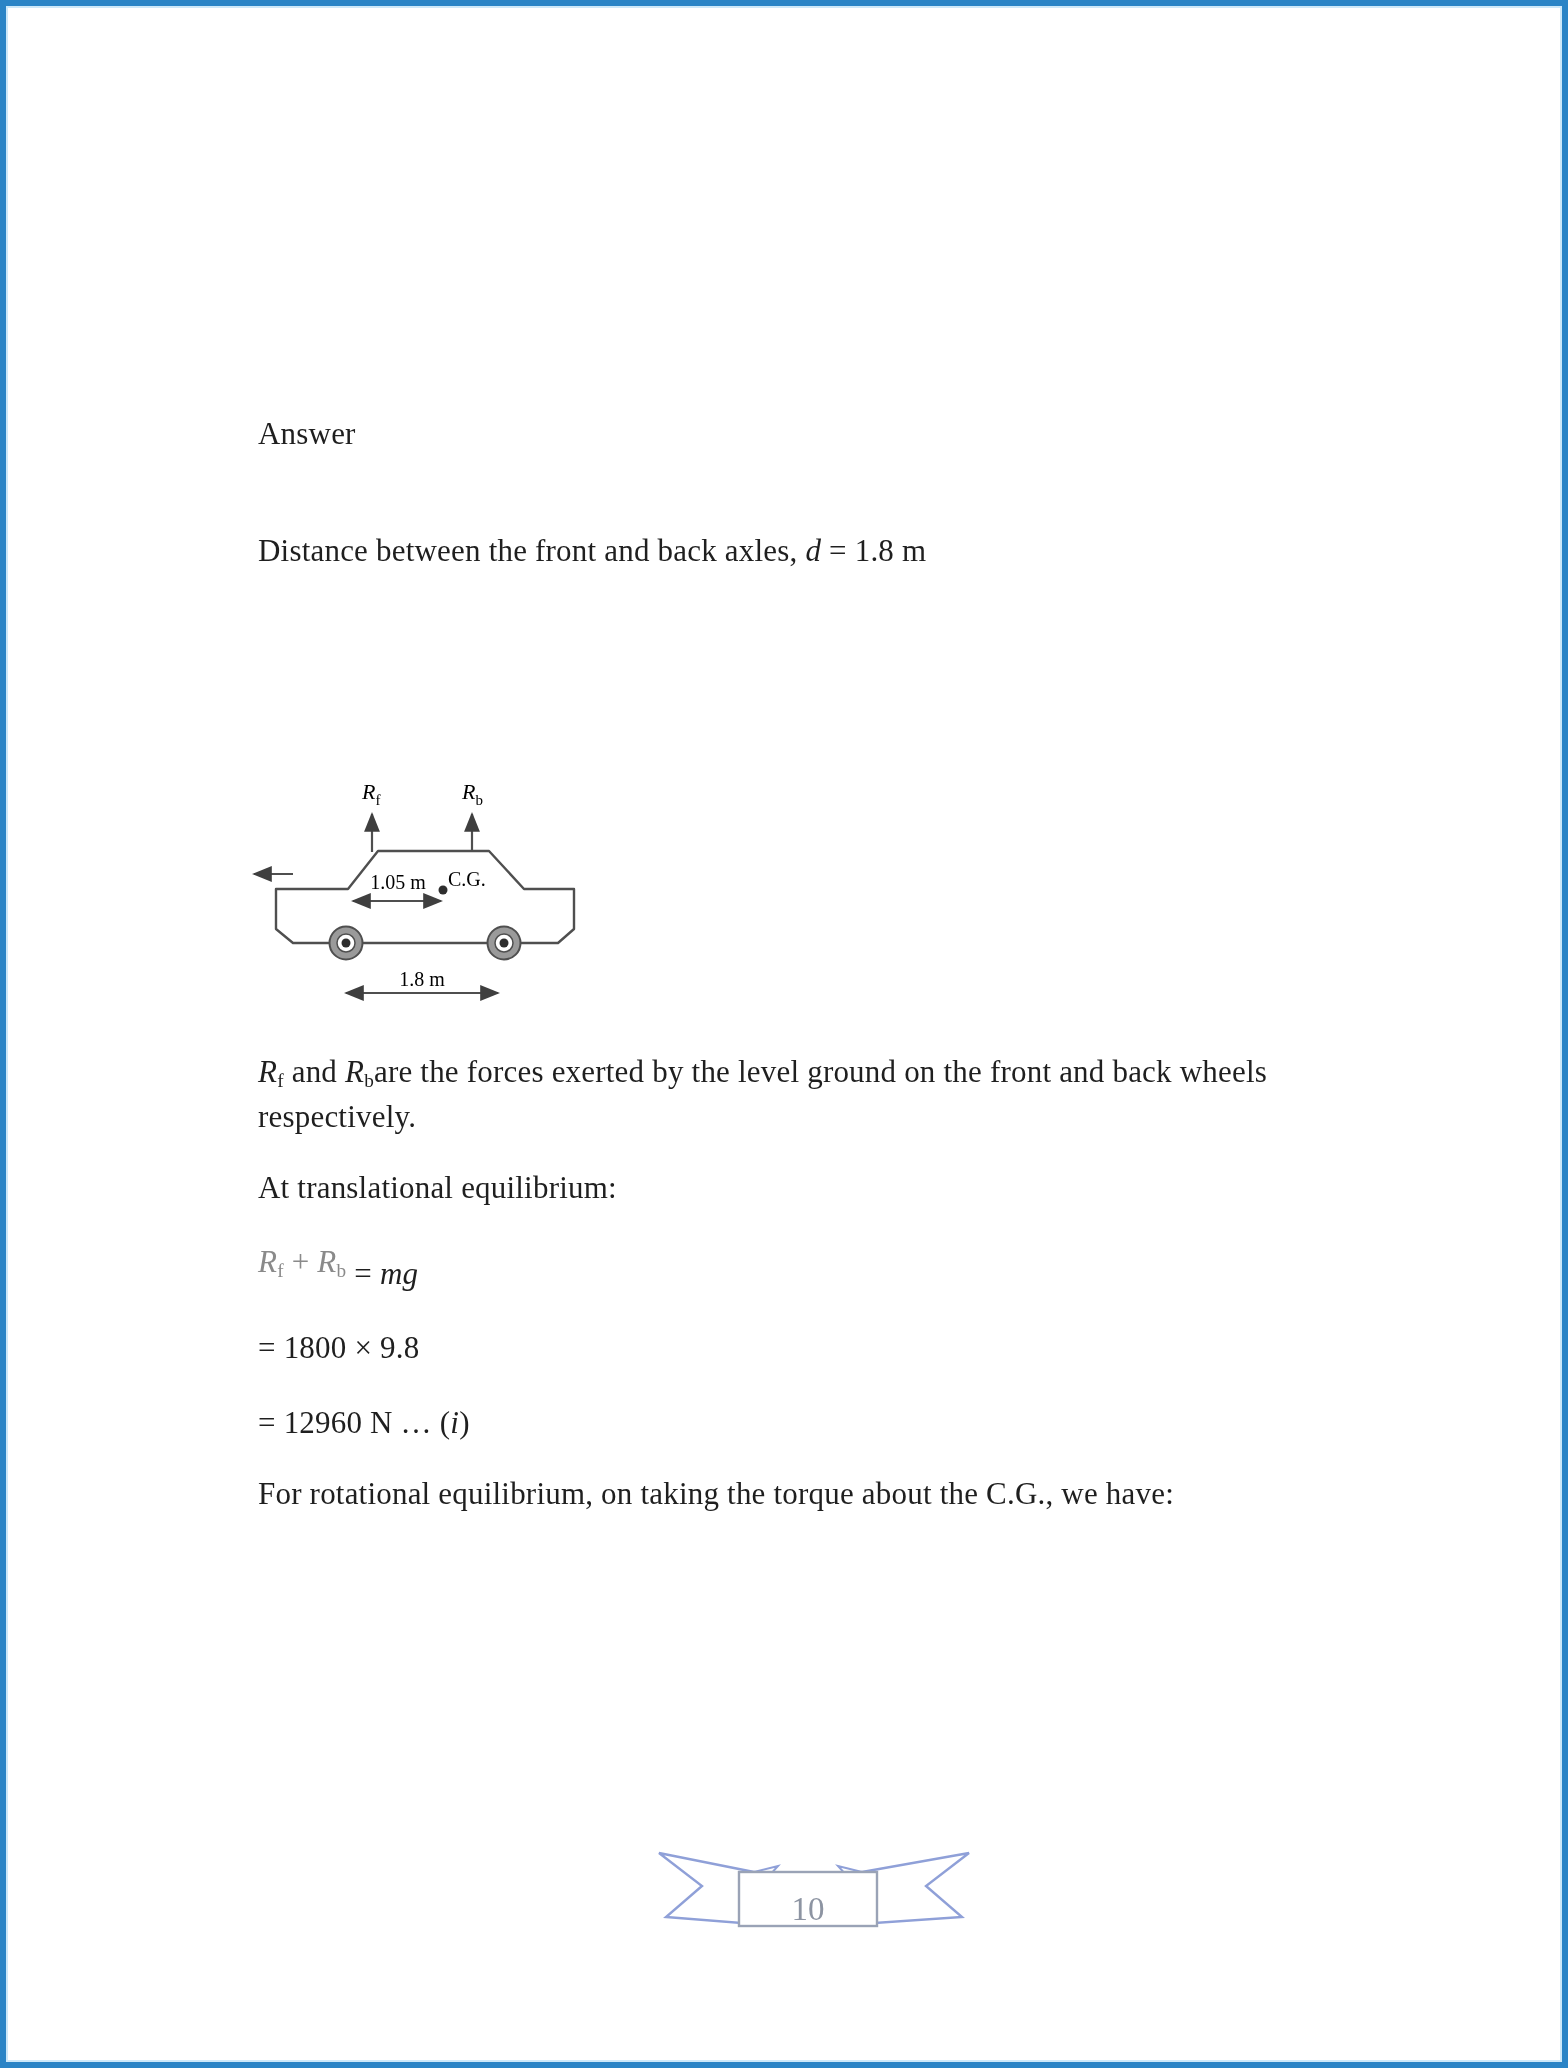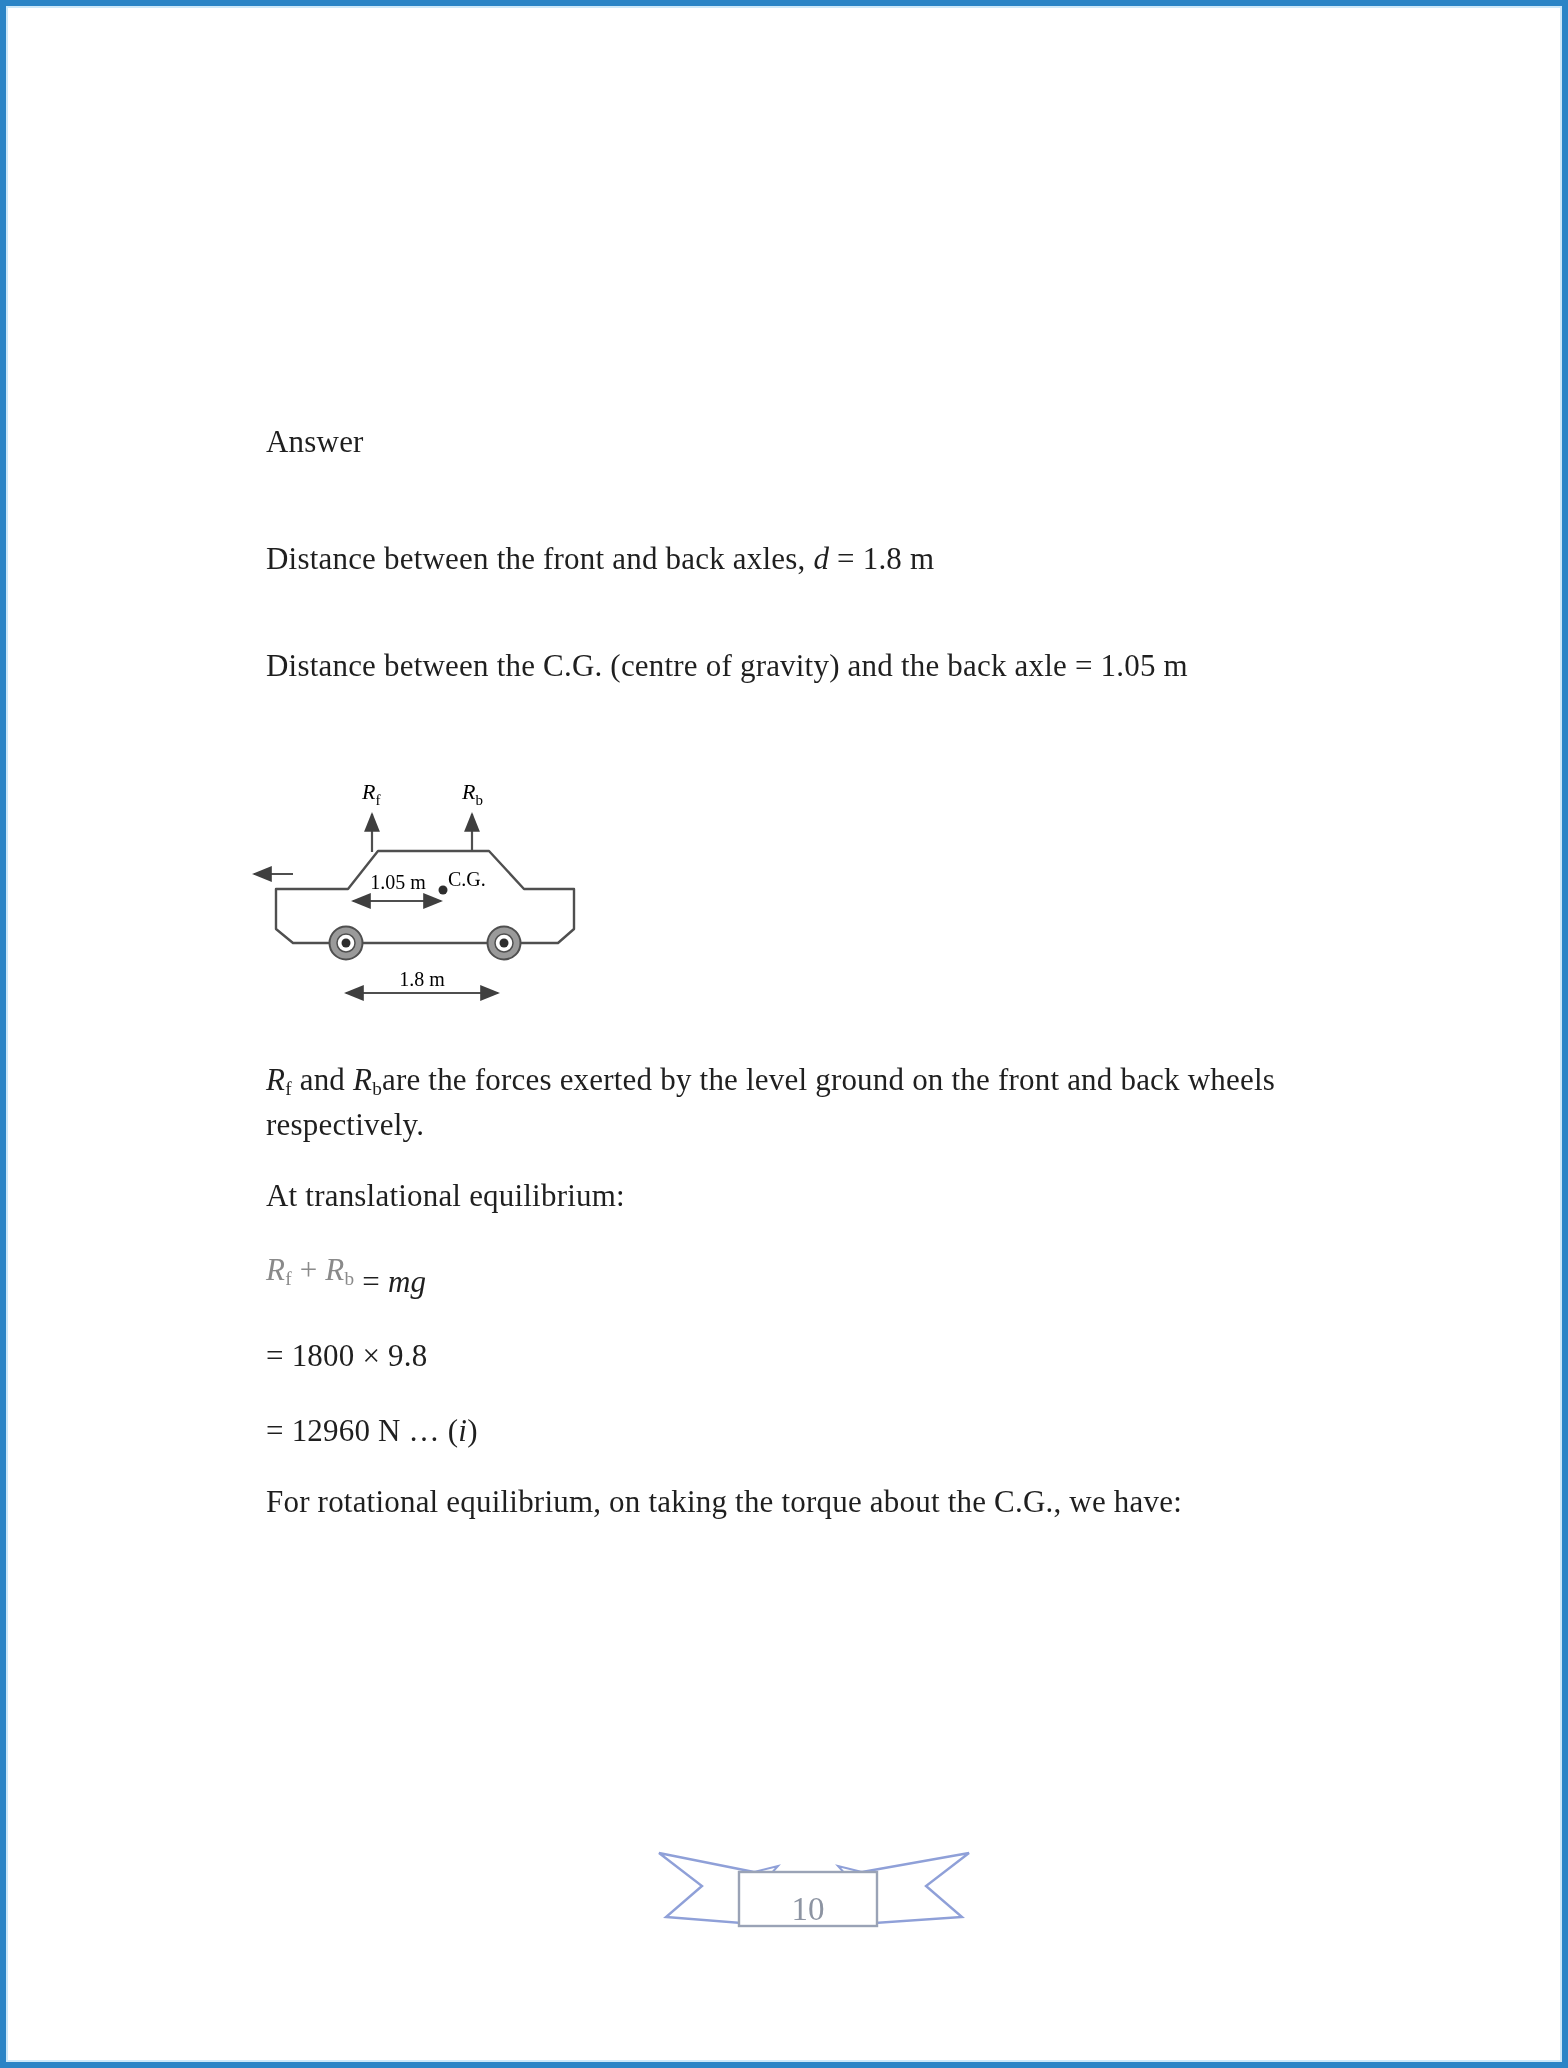--- a/index.html
+++ b/index.html
@@ -10,21 +10,21 @@
     background:#ffffff;
     border:6px solid #2b84c6;
     box-shadow: inset 0 0 0 2px rgba(125,195,238,0.38);
     overflow:hidden;
     font-family:"Liberation Serif", serif;
     color:#1f1f1f;
   }
   .para {
     position:absolute;
     left:244px;
-    margin:16px;
+    margin:8px;
     font-size:31px;
     line-height:1.45;
     letter-spacing:0.2px;
     white-space:normal;
   }
   .eq { line-height:1.3; }
   .it  { font-style:italic; }
   .sub { font-size:0.62em; vertical-align:-0.28em; }
   .gray{ color:#8a8a8a; }
   .up  { position:relative; top:-12px; }
@@ -33,21 +33,20 @@
   .ribbon-svg { left:648px; top:1838px; }
   svg text { font-family:"Liberation Serif", serif; }
 </style>
 </head>
 <body>
 
 <div class="page">
 
   <p class="para" style="top:398px"><span>Answer</span></p>
   <p class="para" style="top:515px"><span>Distance between the front and back axles, </span><span class="it">d</span><span> = 1.8 m</span></p>
-  <p class="para" style="top:622px"><span>Distance between the C.G. (centre of gravity) and the back axle = 1.05 m</span></p>
 
   <svg class="fig-svg" width="370" height="250" viewBox="0 0 370 250">
     <defs>
       <marker id="ah" viewBox="0 0 10 8" refX="9" refY="4" markerWidth="9" markerHeight="7.2" orient="auto-start-reverse">
         <path d="M0,0 L10,4 L0,8 Z" fill="#3f3f3f"></path>
       </marker>
     </defs>
 
     <text x="126" y="33" font-size="22"><tspan class="it" font-style="italic">R</tspan><tspan dy="6" font-size="15">f</tspan></text>
     <text x="226" y="33" font-size="22"><tspan font-style="italic">R</tspan><tspan dy="6" font-size="15">b</tspan></text>

